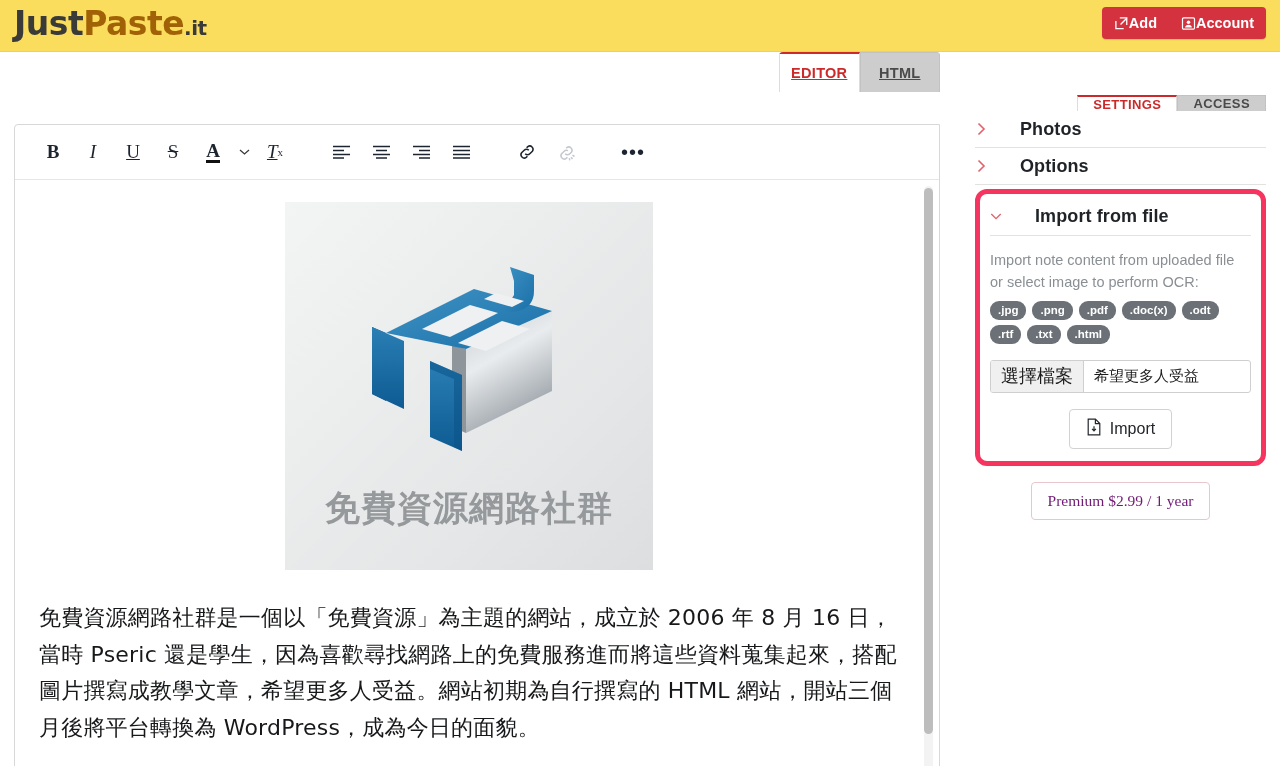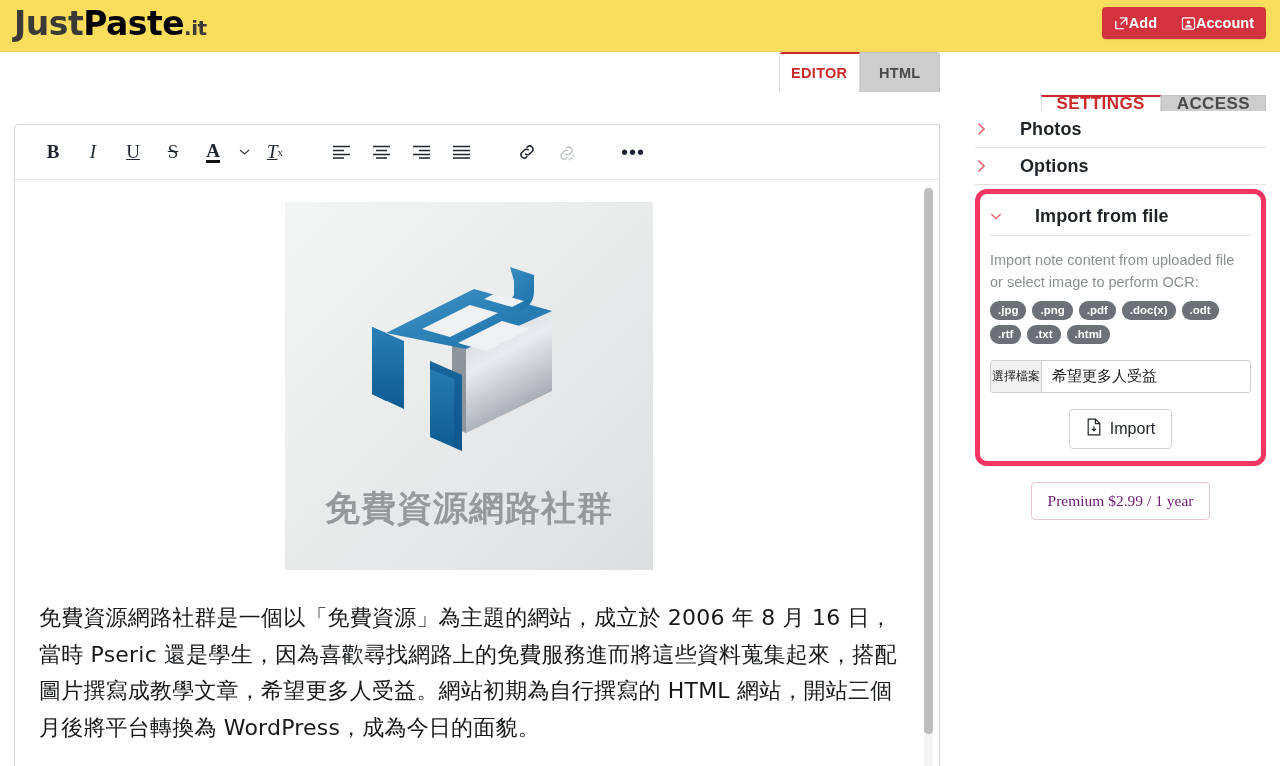--- a/index.html
+++ b/index.html
@@ -17,21 +17,21 @@
     background: #fbdd5d;
     border-bottom: 1px solid #e9d264;
   }
   .logo {
     position: absolute; left: 14px; top: 4px;
     font-size: 33px; font-weight: bold;
     letter-spacing: -0.5px;
     font-family: "DejaVu Sans", sans-serif;
   }
   .logo .l-just { color: #3a3a38; }
-  .logo .l-paste { color: #000000; }
+  .logo .l-paste { color: #a16207; }
   .logo .l-dot { color: #3a3a38; font-size: 20px; }
   .logo .l-it { color: #3a3a38; font-size: 20px; }
 
   .hdr-btns {
     position: absolute; right: 14px; top: 7px;
     height: 32px;
     background: #d4323f;
     border-radius: 4px;
     display: flex; align-items: stretch;
     box-shadow: 0 1px 1px rgba(0,0,0,.12);
@@ -85,20 +85,21 @@
   .mode-tab {
     flex: 1;
     display: flex; align-items: center; justify-content: center;
     font-size: 14.5px; font-weight: bold;
     letter-spacing: .3px;
     cursor: pointer;
     background: #cdcdcd;
     color: #4a4a4a;
     border: 1px solid #c2c2c2;
     border-bottom: none;
+    text-decoration: underline;
   }
   .mode-tab.active {
     background: #ffffff;
     color: #cc2a2a;
     border: 1px solid #dcdcdc;
     border-top: 2px solid #cc2a2a;
     border-bottom: none;
   }
 
   
@@ -187,21 +188,21 @@
   .side-tabs {
     position: absolute; right: 14px; top: 23px;
     display: flex;
     height: 36px;
     border-radius: 4px 4px 0 0;
     overflow: hidden;
   }
   .side-tab {
     display: flex; align-items: center; justify-content: center;
     padding: 0 15px;
-    font-size: 17px; font-weight: bold;
+    font-size: 13px; font-weight: bold;
     letter-spacing: .4px;
     cursor: pointer;
     background: #cdcdcd;
     color: #4a4a4a;
     border: 1px solid #c2c2c2;
     border-bottom: none;
     margin-top: 20px;
   }
   .side-tab.active {
     background: #fff;
@@ -273,24 +274,24 @@
     margin-top: 16px;
     display: flex; align-items: stretch;
     height: 33px;
     border: 1px solid #cfcfcf;
     border-radius: 3px;
     background: #fff;
     overflow: hidden;
   }
   .file-btn {
     display: flex; align-items: center; justify-content: center;
-    padding: 0 1px;
+    padding: 0 10px;
     background: #f0f0f0;
     border-right: 1px solid #cfcfcf;
-    font-size: 12px;
+    font-size: 18px;
     color: #1c1c1c;
     cursor: pointer;
     font-family: "DejaVu Sans", sans-serif;
     white-space: nowrap;
   }
   .file-name {
     display: flex; align-items: center;
     padding-left: 10px;
     font-size: 15px;
     color: #1c1c1c;

